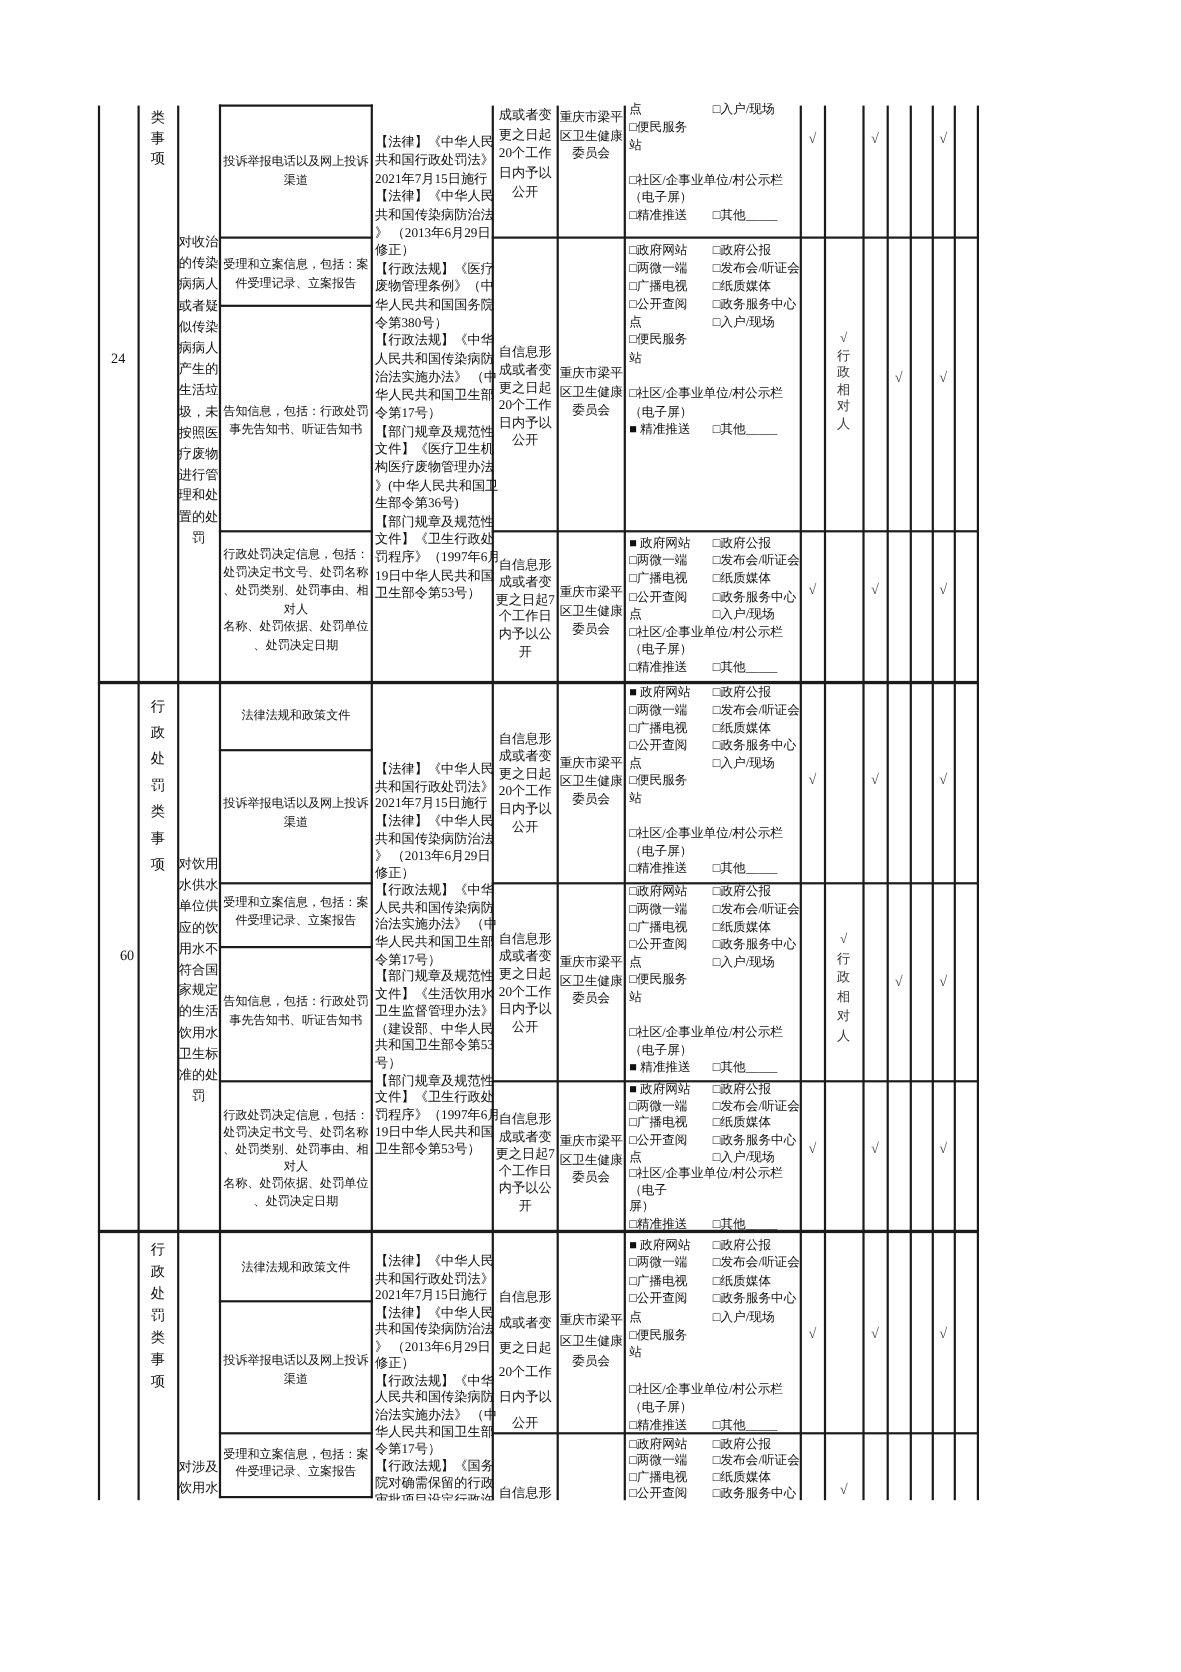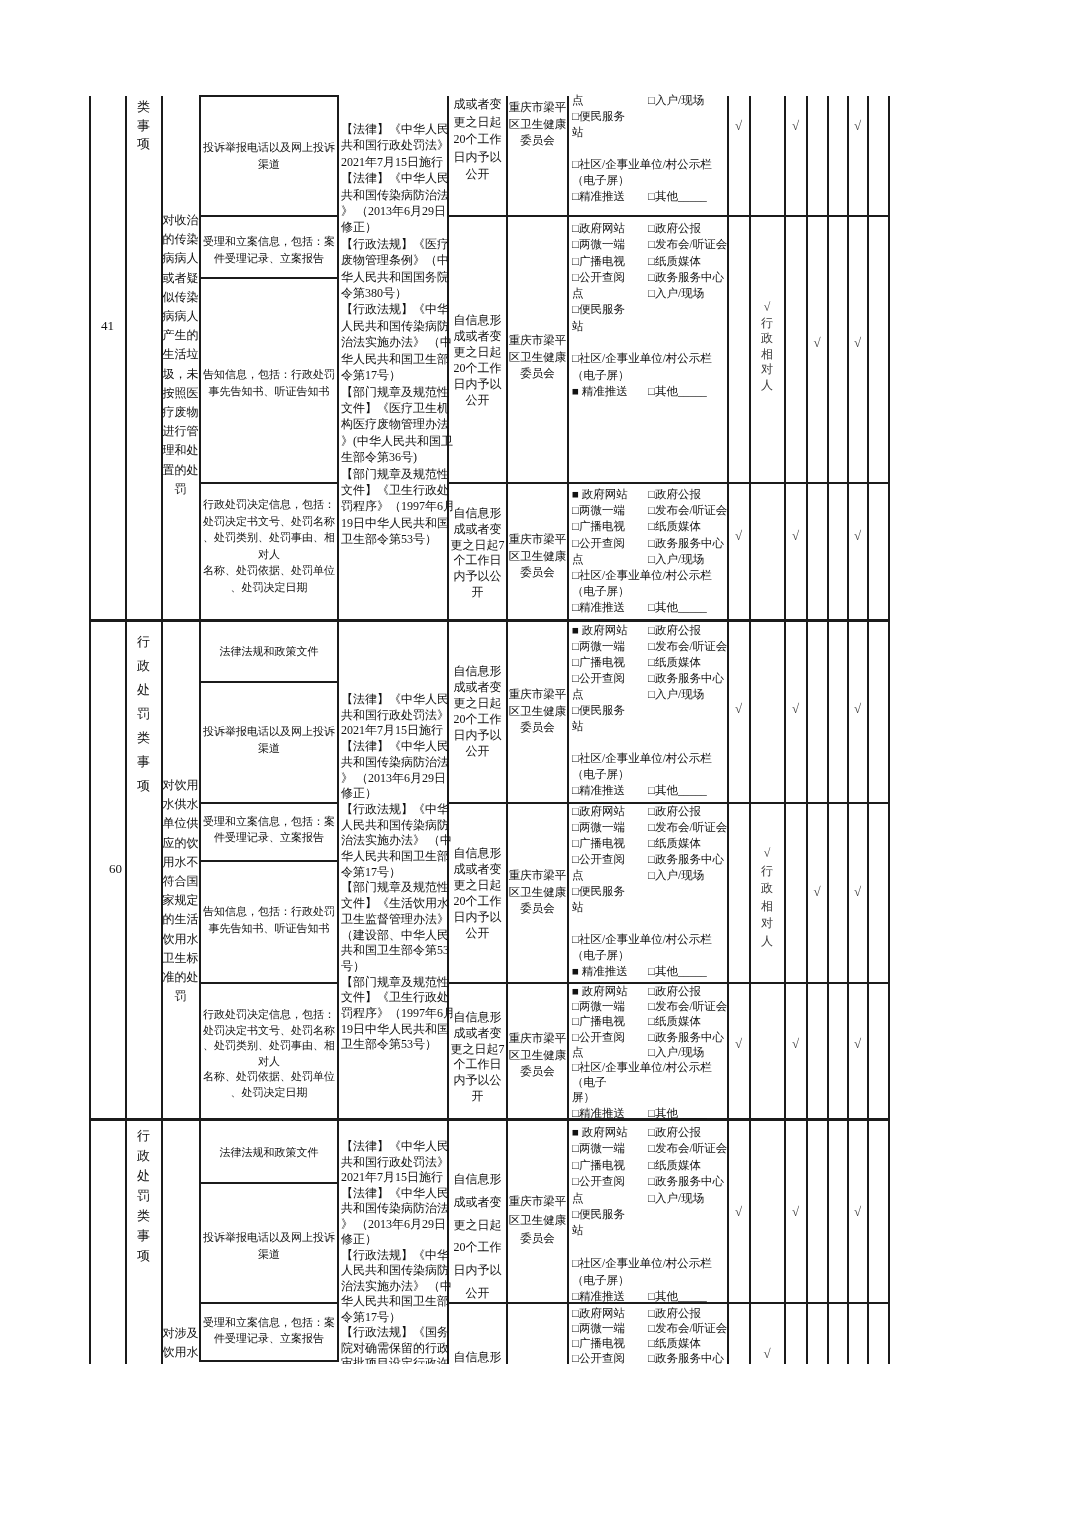--- a/index.html
+++ b/index.html
@@ -49,21 +49,21 @@
   <i class="hl" style="left:447px;top:802px;width:443px"></i>
   <i class="hl" style="left:199px;top:860px;width:140px"></i>
   <i class="hl" style="left:199px;top:982px;width:140px"></i>
   <i class="hl" style="left:447px;top:982px;width:443px"></i>
   <i class="hl thick" style="left:89px;top:1118px;width:801px"></i>
   <i class="hl" style="left:199px;top:1182px;width:140px"></i>
   <i class="hl" style="left:199px;top:1302px;width:140px"></i>
   <i class="hl" style="left:447px;top:1302px;width:443px"></i>
   <i class="hl" style="left:199px;top:1360px;width:140px"></i>
 
-  <div class="c ctr" style="left:90px;top:318px;width:35px;font-size:13px">41</div>
+  <div class="c ctr" style="left:90px;top:318px;width:35px;font-size:13px">24</div>
   <div class="c ctr" style="left:90px;top:861px;width:51px;font-size:13px">60</div>
 
   <div class="c ctr" style="left:126px;top:98px;width:35px;font-size:13px;line-height:18.5px">类
 事
 项</div>
   <div class="c ctr" style="left:126px;top:630px;width:35px;font-size:13px;line-height:24px">行
 政
 处
 罚
 类

